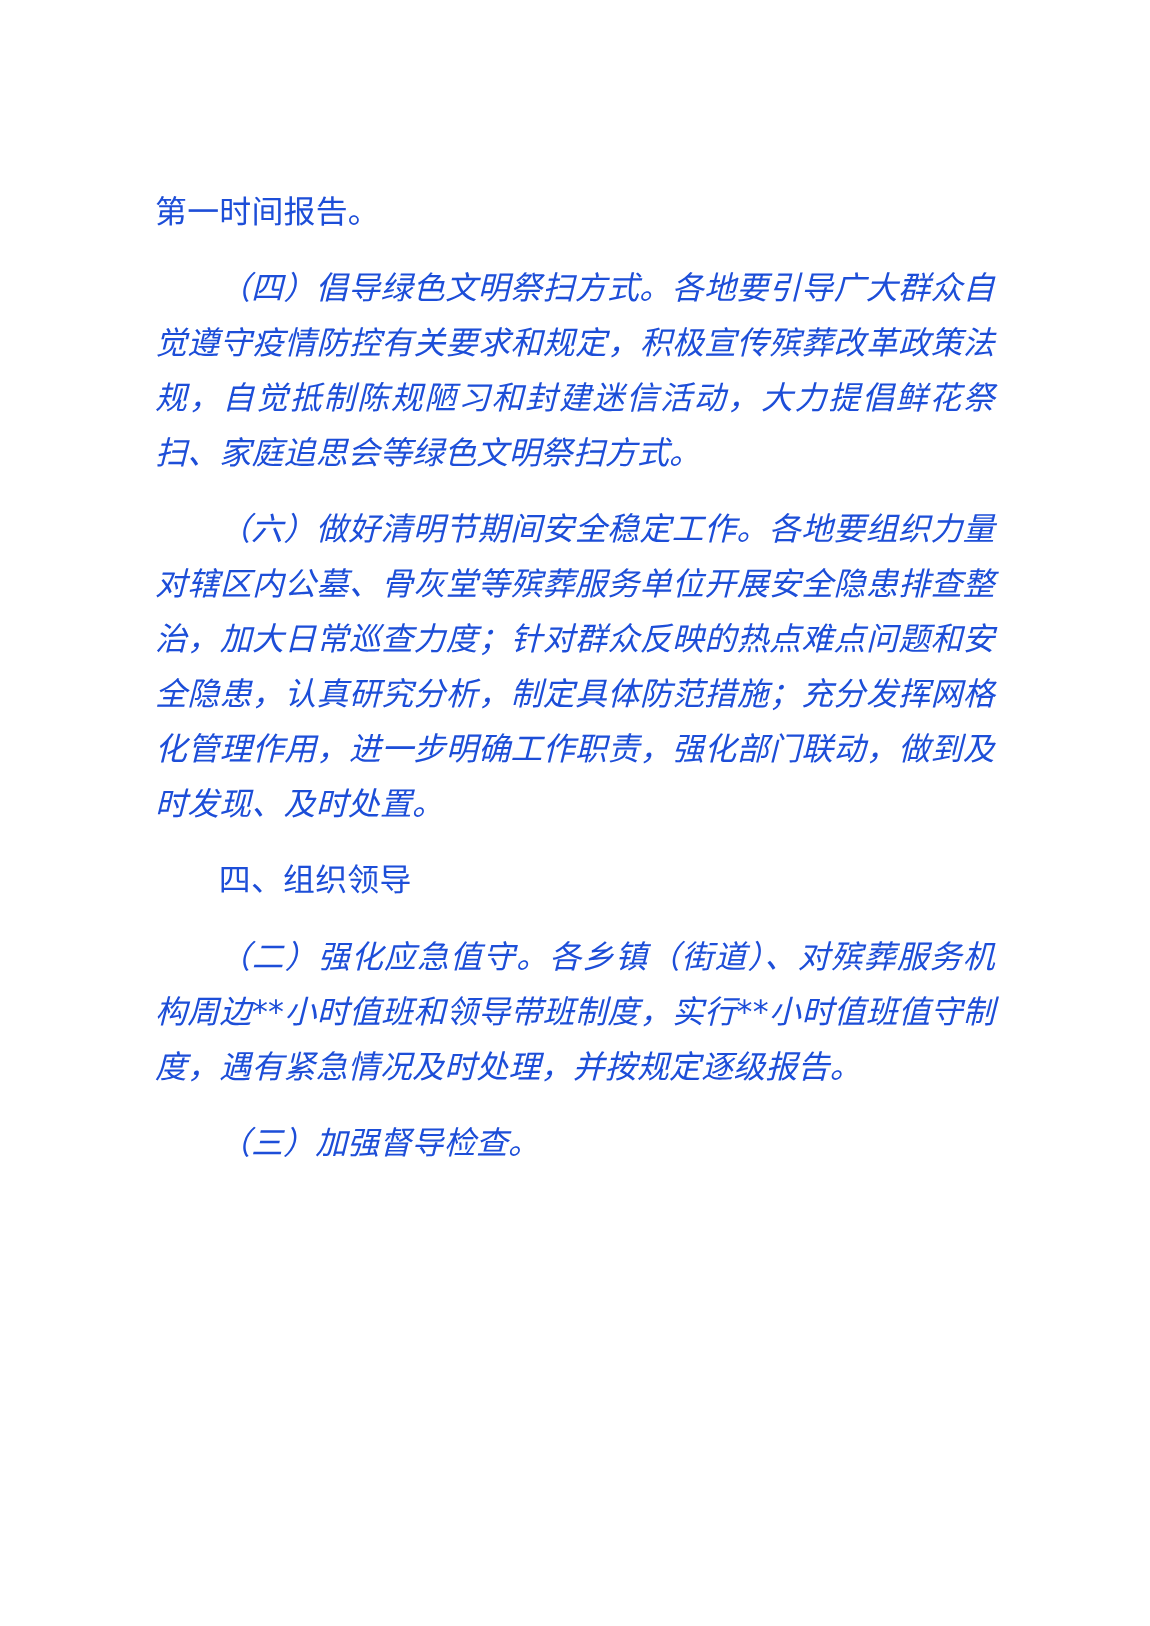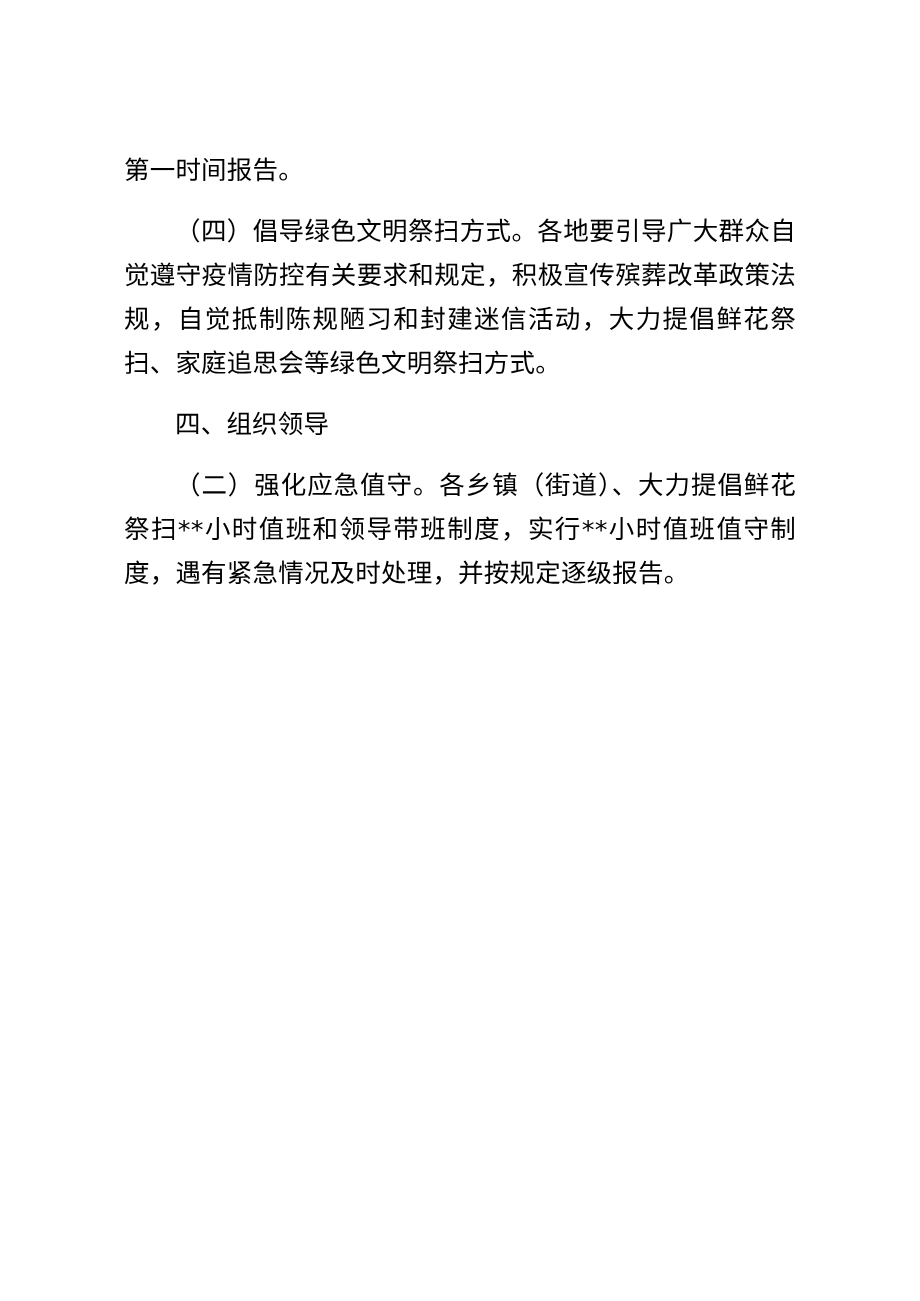--- a/index.html
+++ b/index.html
@@ -25,46 +25,49 @@
   .doc-body {
     width: 672px;
   }
   p.para {
     margin: 0 0 17px 0;
     font-size: 25.5px;
     line-height: 44px;
     text-align: justify;
     text-justify: inter-ideograph;
     letter-spacing: 0.2px;
-    color: #000000;
+    color: #1d4ed8;
     font-weight: 400;
   }
   p.indent {
     text-indent: 51px;
+    font-style: italic;
   }
   p.noindent {
     text-indent: 0;
   }
   p.heading {
     text-indent: 51px;
     font-weight: 400;
   }
 </style>
 </head>
 <body>
 
 <div class="page">
   <div class="doc-body">
 
     <p class="para noindent">第一时间报告。</p>
 
     <p class="para indent">（四）倡导绿色文明祭扫方式。各地要引导广大群众自觉遵守疫情防控有关要求和规定，积极宣传殡葬改革政策法规，自觉抵制陈规陋习和封建迷信活动，大力提倡鲜花祭扫、家庭追思会等绿色文明祭扫方式。</p>
 
 
+    <p class="para indent">（六）做好清明节期间安全稳定工作。各地要组织力量对辖区内公墓、骨灰堂等殡葬服务单位开展安全隐患排查整治，加大日常巡查力度；针对群众反映的热点难点问题和安全隐患，认真研究分析，制定具体防范措施；充分发挥网格化管理作用，进一步明确工作职责，强化部门联动，做到及时发现、及时处置。</p>
 
     <p class="para heading">四、组织领导</p>
 
 
-    <p class="para indent">（二）强化应急值守。各乡镇（街道）、大力提倡鲜花祭扫**小时值班和领导带班制度，实行**小时值班值守制度，遇有紧急情况及时处理，并按规定逐级报告。</p>
+    <p class="para indent">（二）强化应急值守。各乡镇（街道）、对殡葬服务机构周边**小时值班和领导带班制度，实行**小时值班值守制度，遇有紧急情况及时处理，并按规定逐级报告。</p>
 
+    <p class="para indent">（三）加强督导检查。</p>
 
   </div>
 </div>
 
 </body></html>

